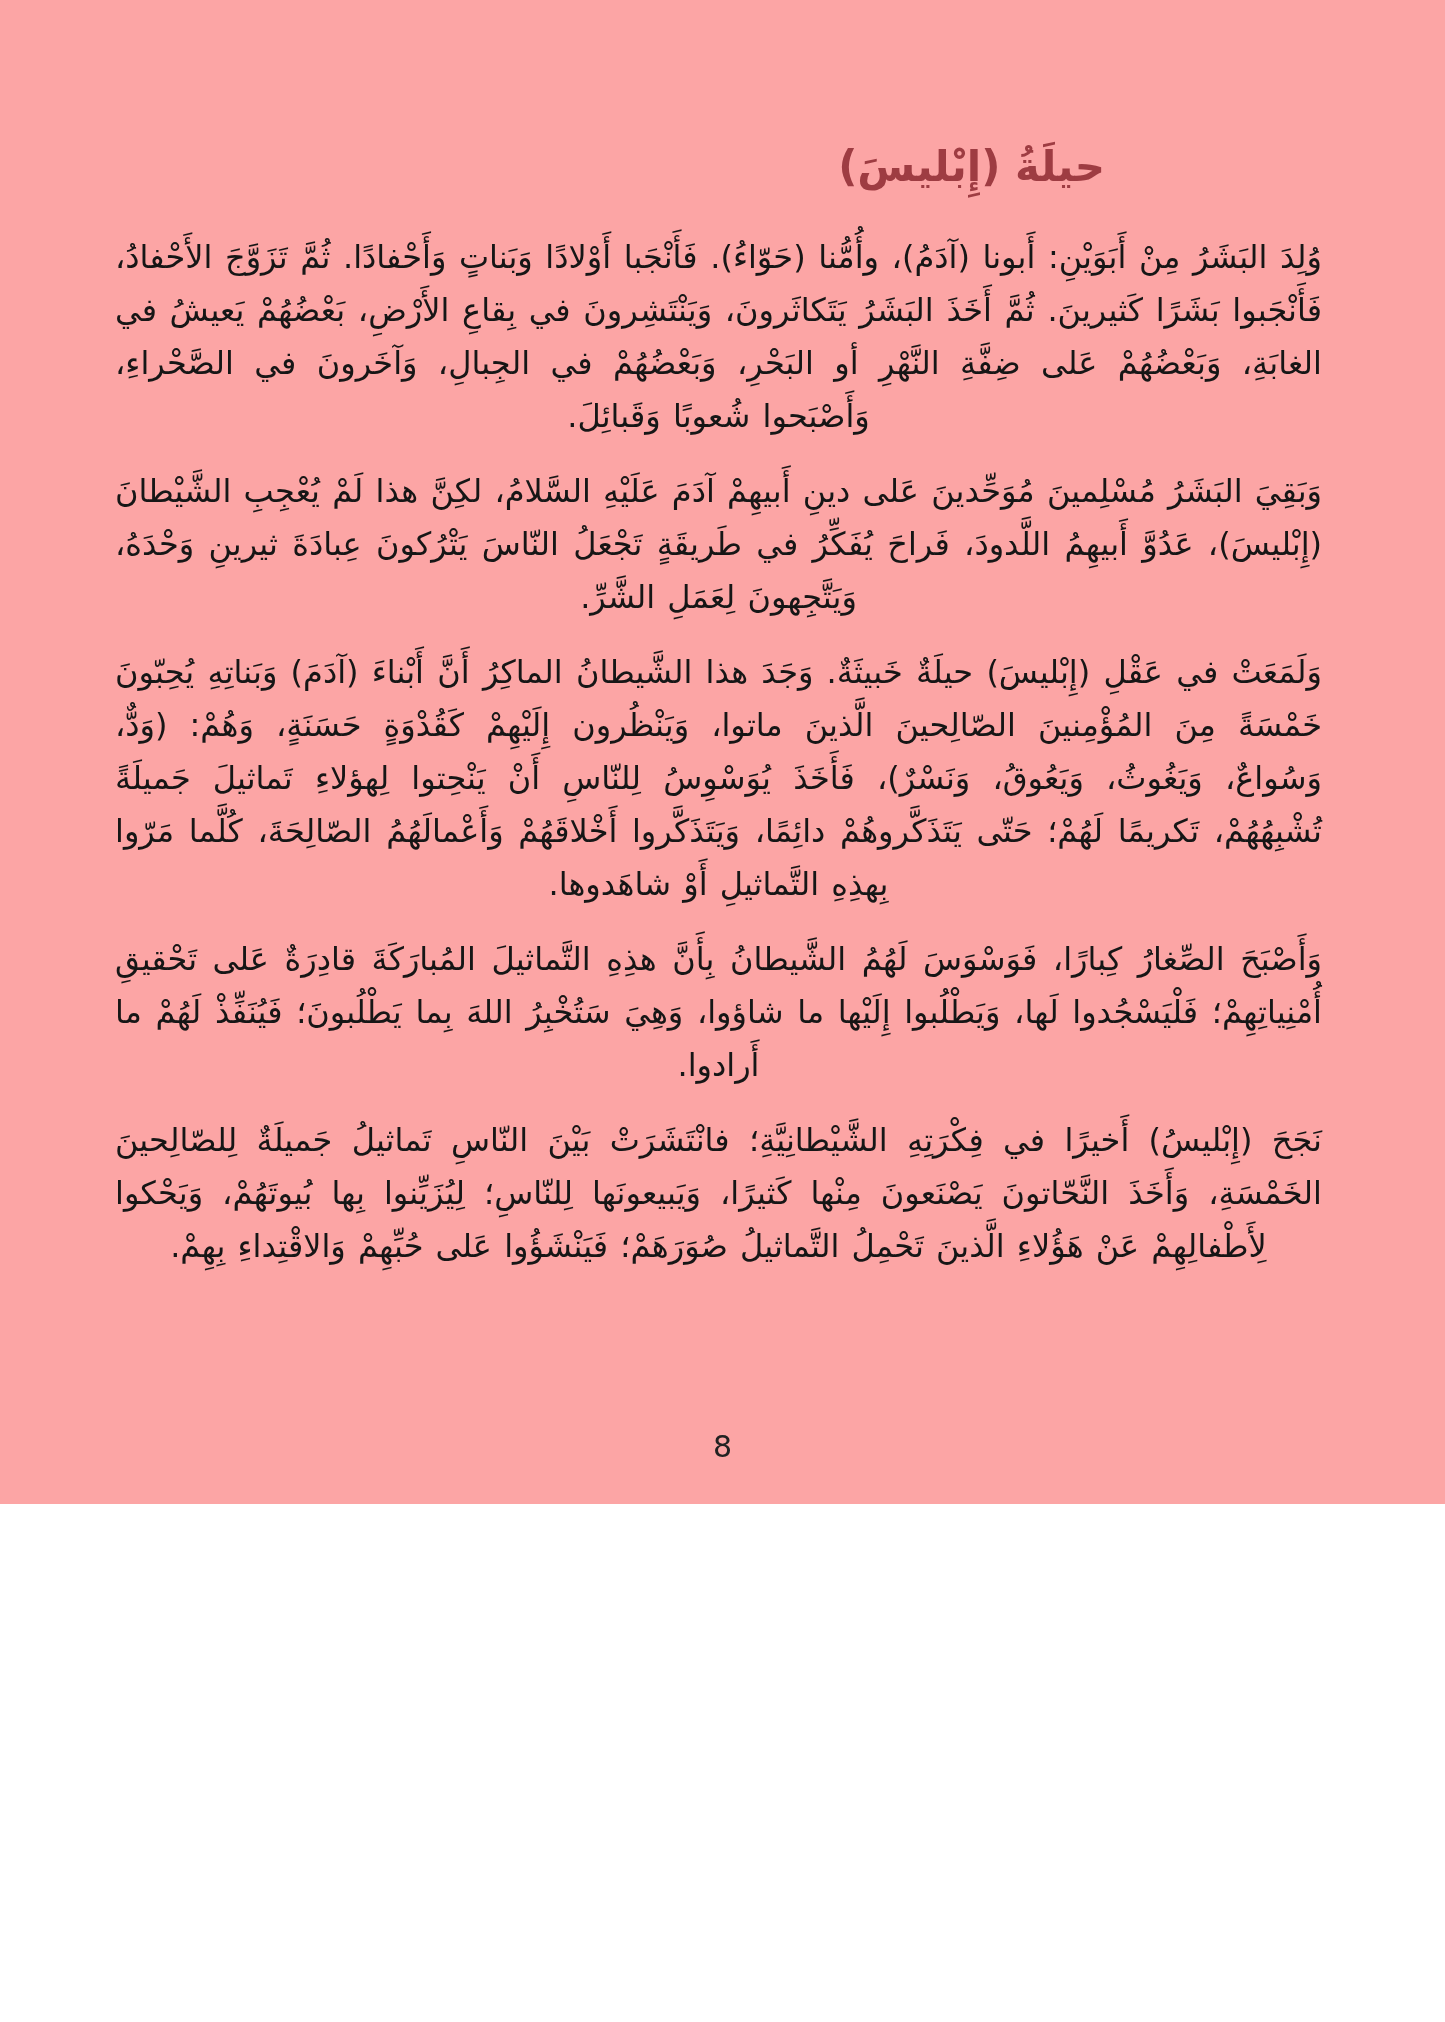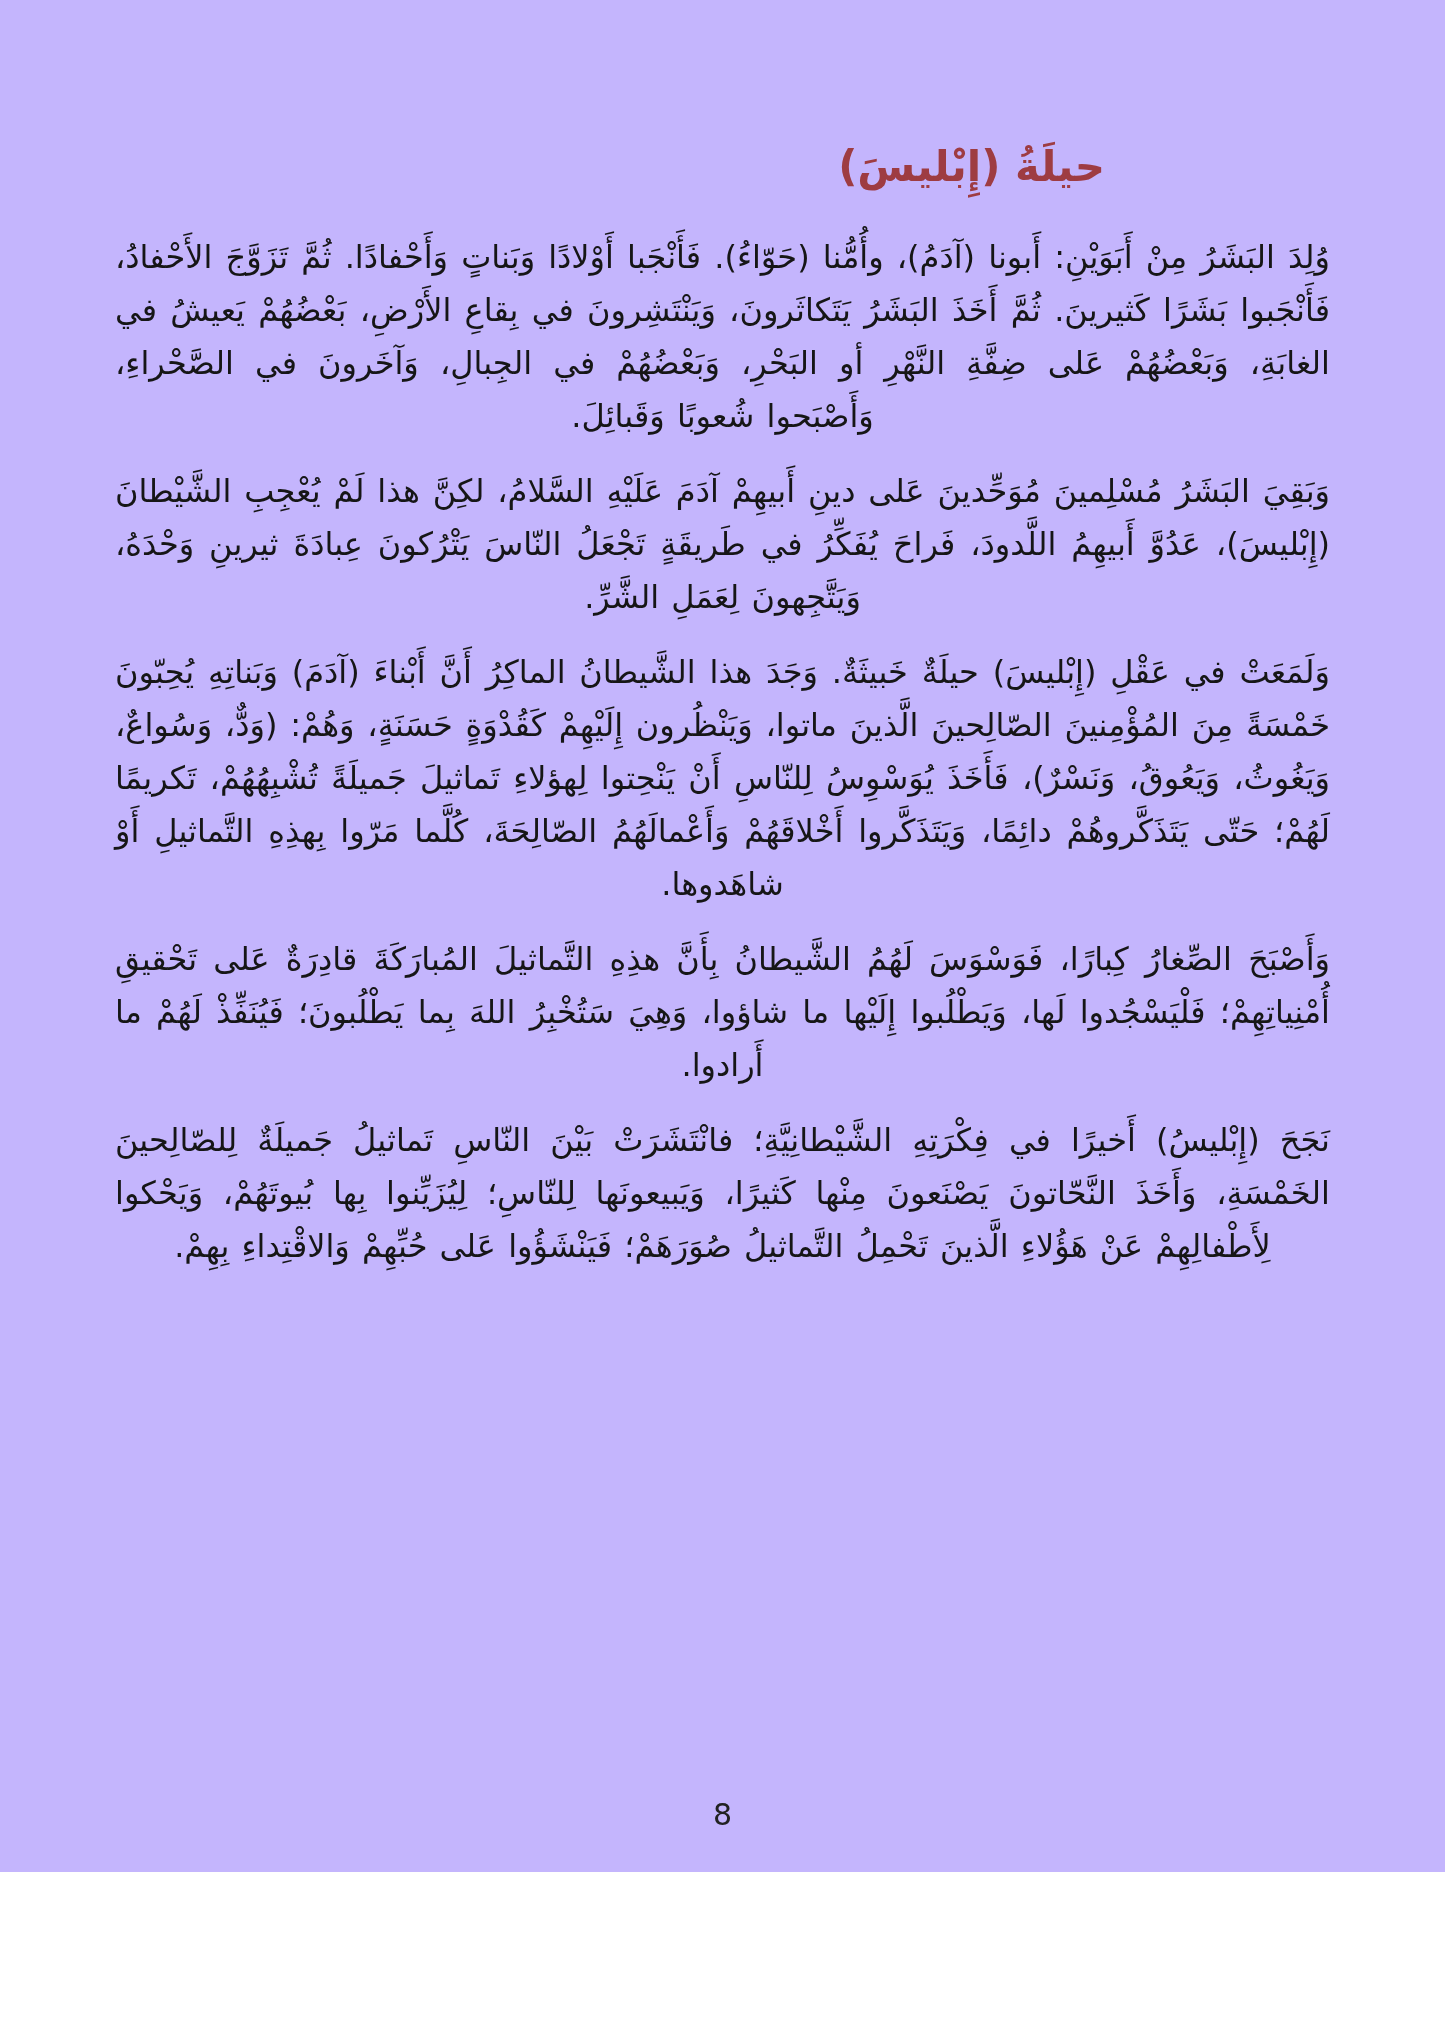--- a/index.html
+++ b/index.html
@@ -3,37 +3,37 @@
 <meta charset="utf-8">
 <style>
   html, body {
     margin: 0;
     padding: 0;
     background: #ffffff;
   }
   .page {
     position: relative;
     width: 1445px;
-    height: 1872px;
-    background: #c4b5fd;
+    height: 1504px;
+    background: #fca5a5;
     box-sizing: border-box;
     padding: 138px 115px 0 115px;
     direction: rtl;
     font-family: "DejaVu Sans", sans-serif;
     overflow: hidden;
   }
   .chapter-title {
     margin: 0 225px 34px 0;
     text-align: right;
     font-size: 42px;
     font-weight: bold;
     line-height: 1.4;
   }
   .body-text p {
-    margin: 0 0 22px 0;
+    margin: 0 8px 22px 0;
     color: #161616;
     font-size: 32px;
     line-height: 53px;
     text-align: justify;
     text-align-last: center;
     word-spacing: 2px;
   }
   .page-number {
     position: absolute;
     left: 0;

